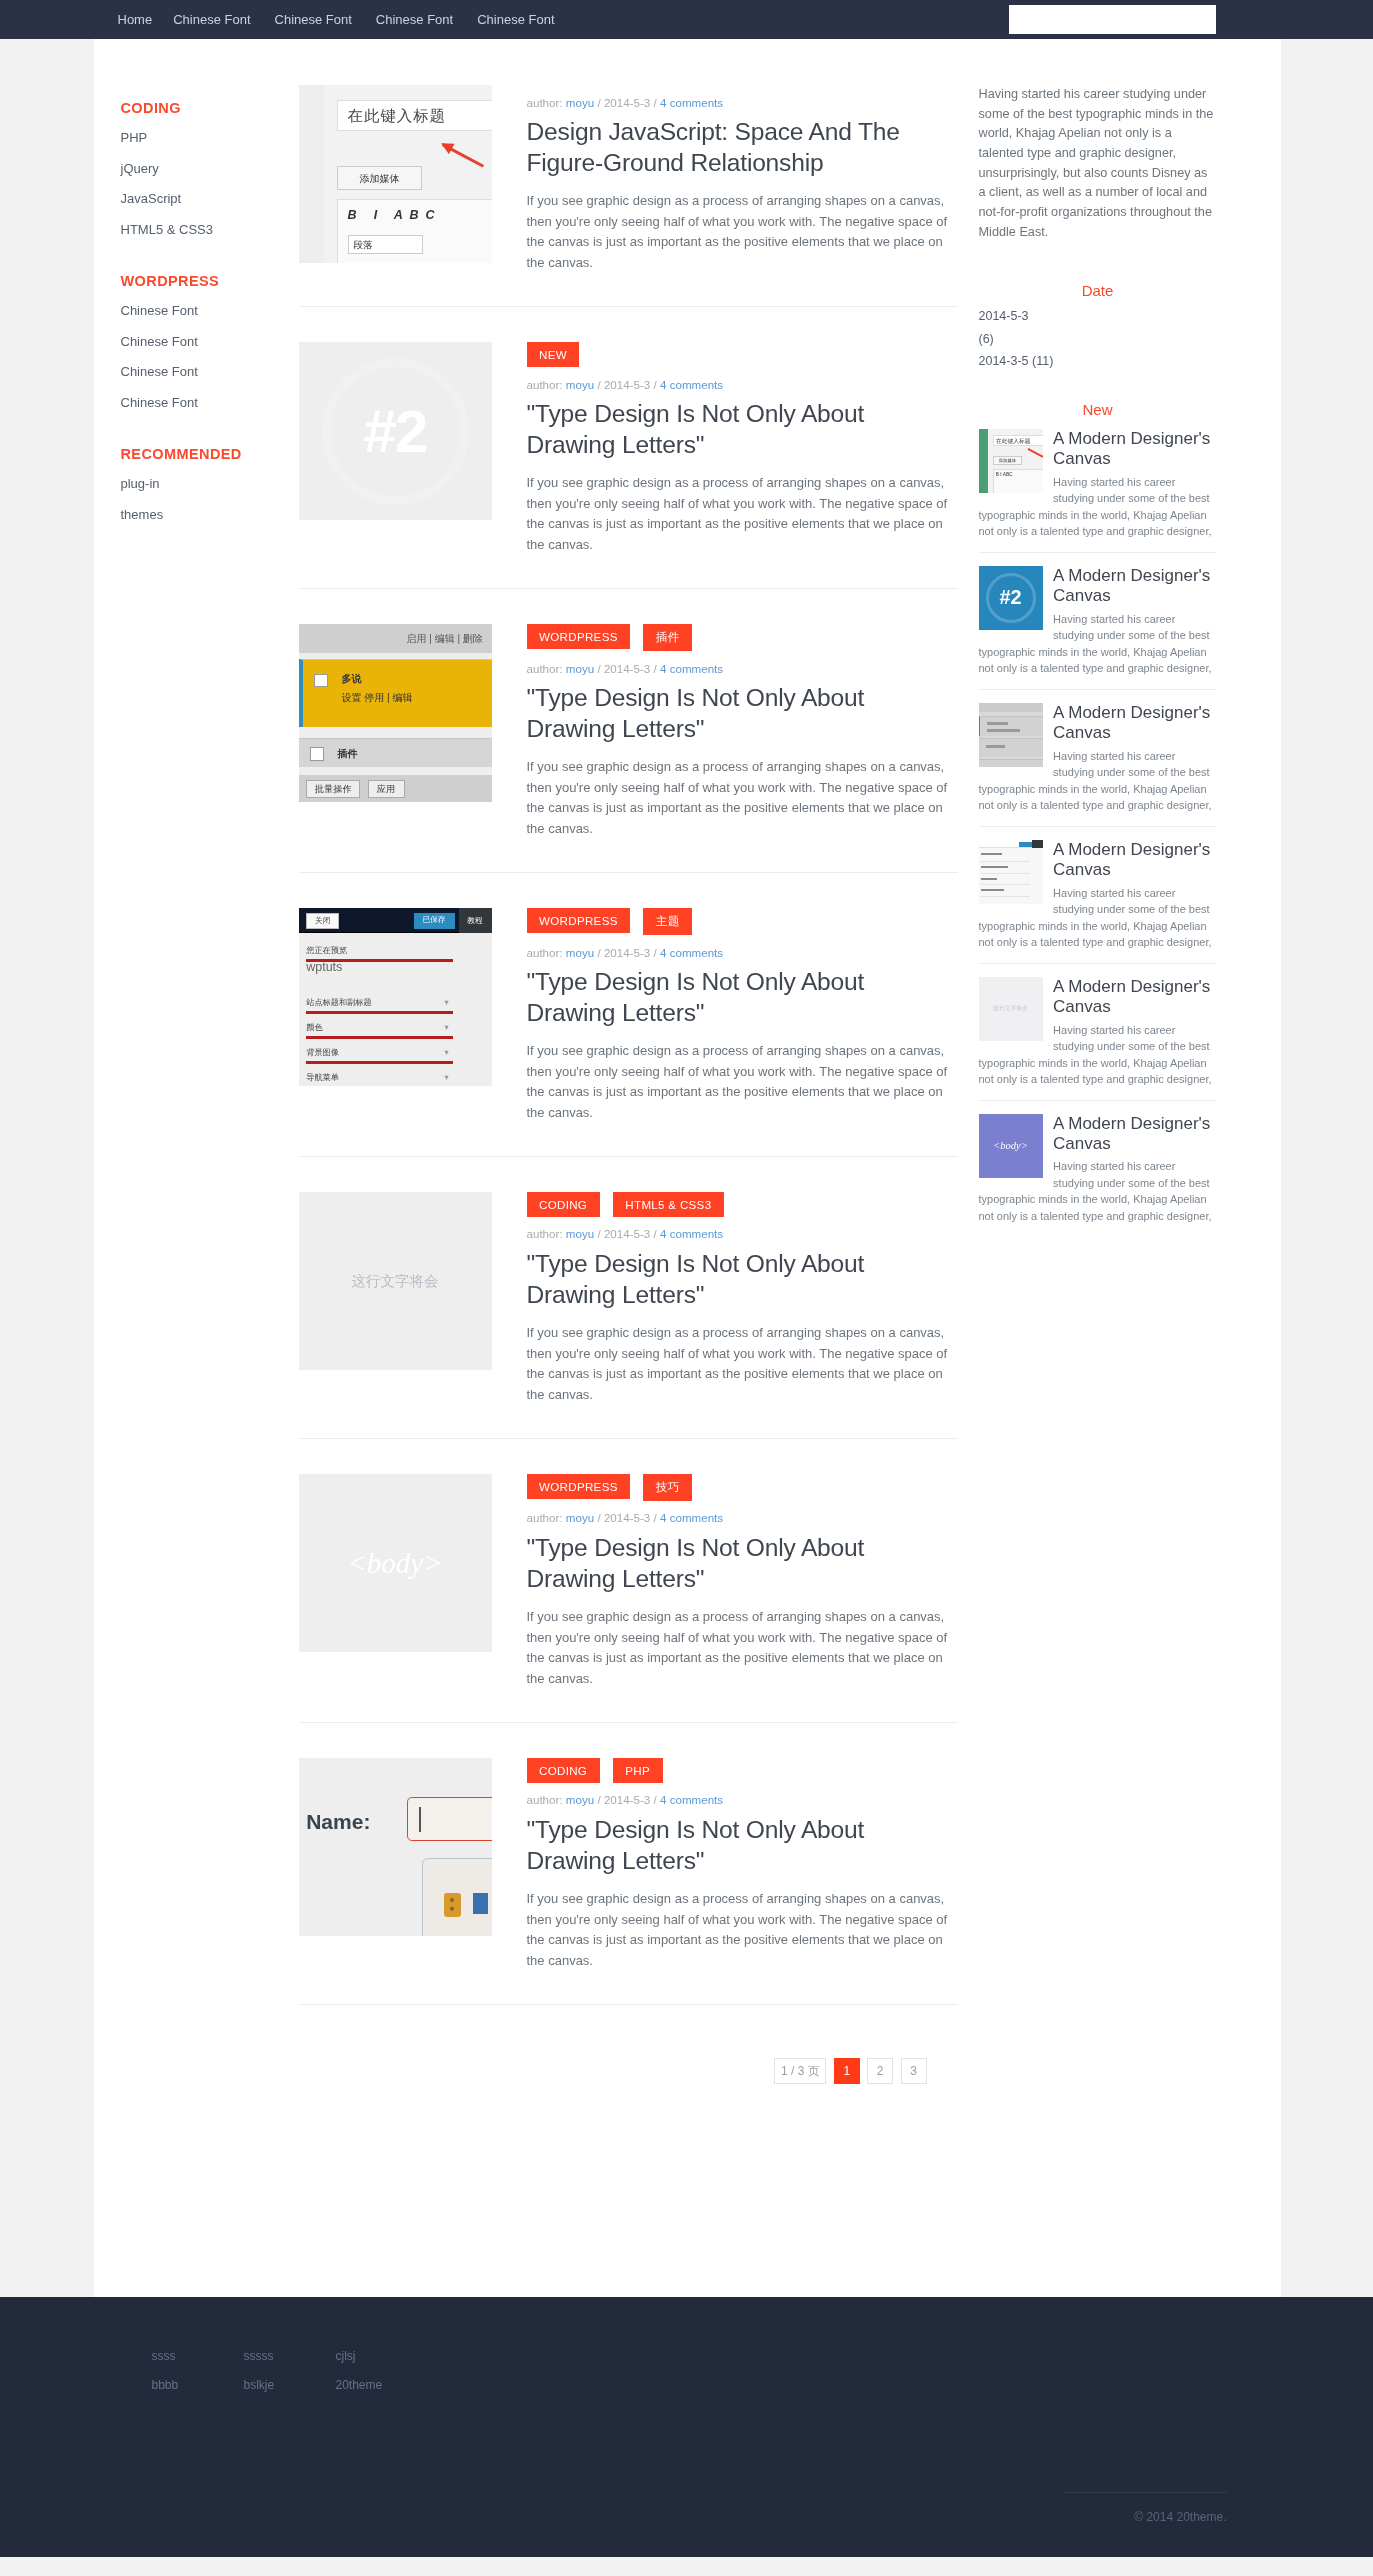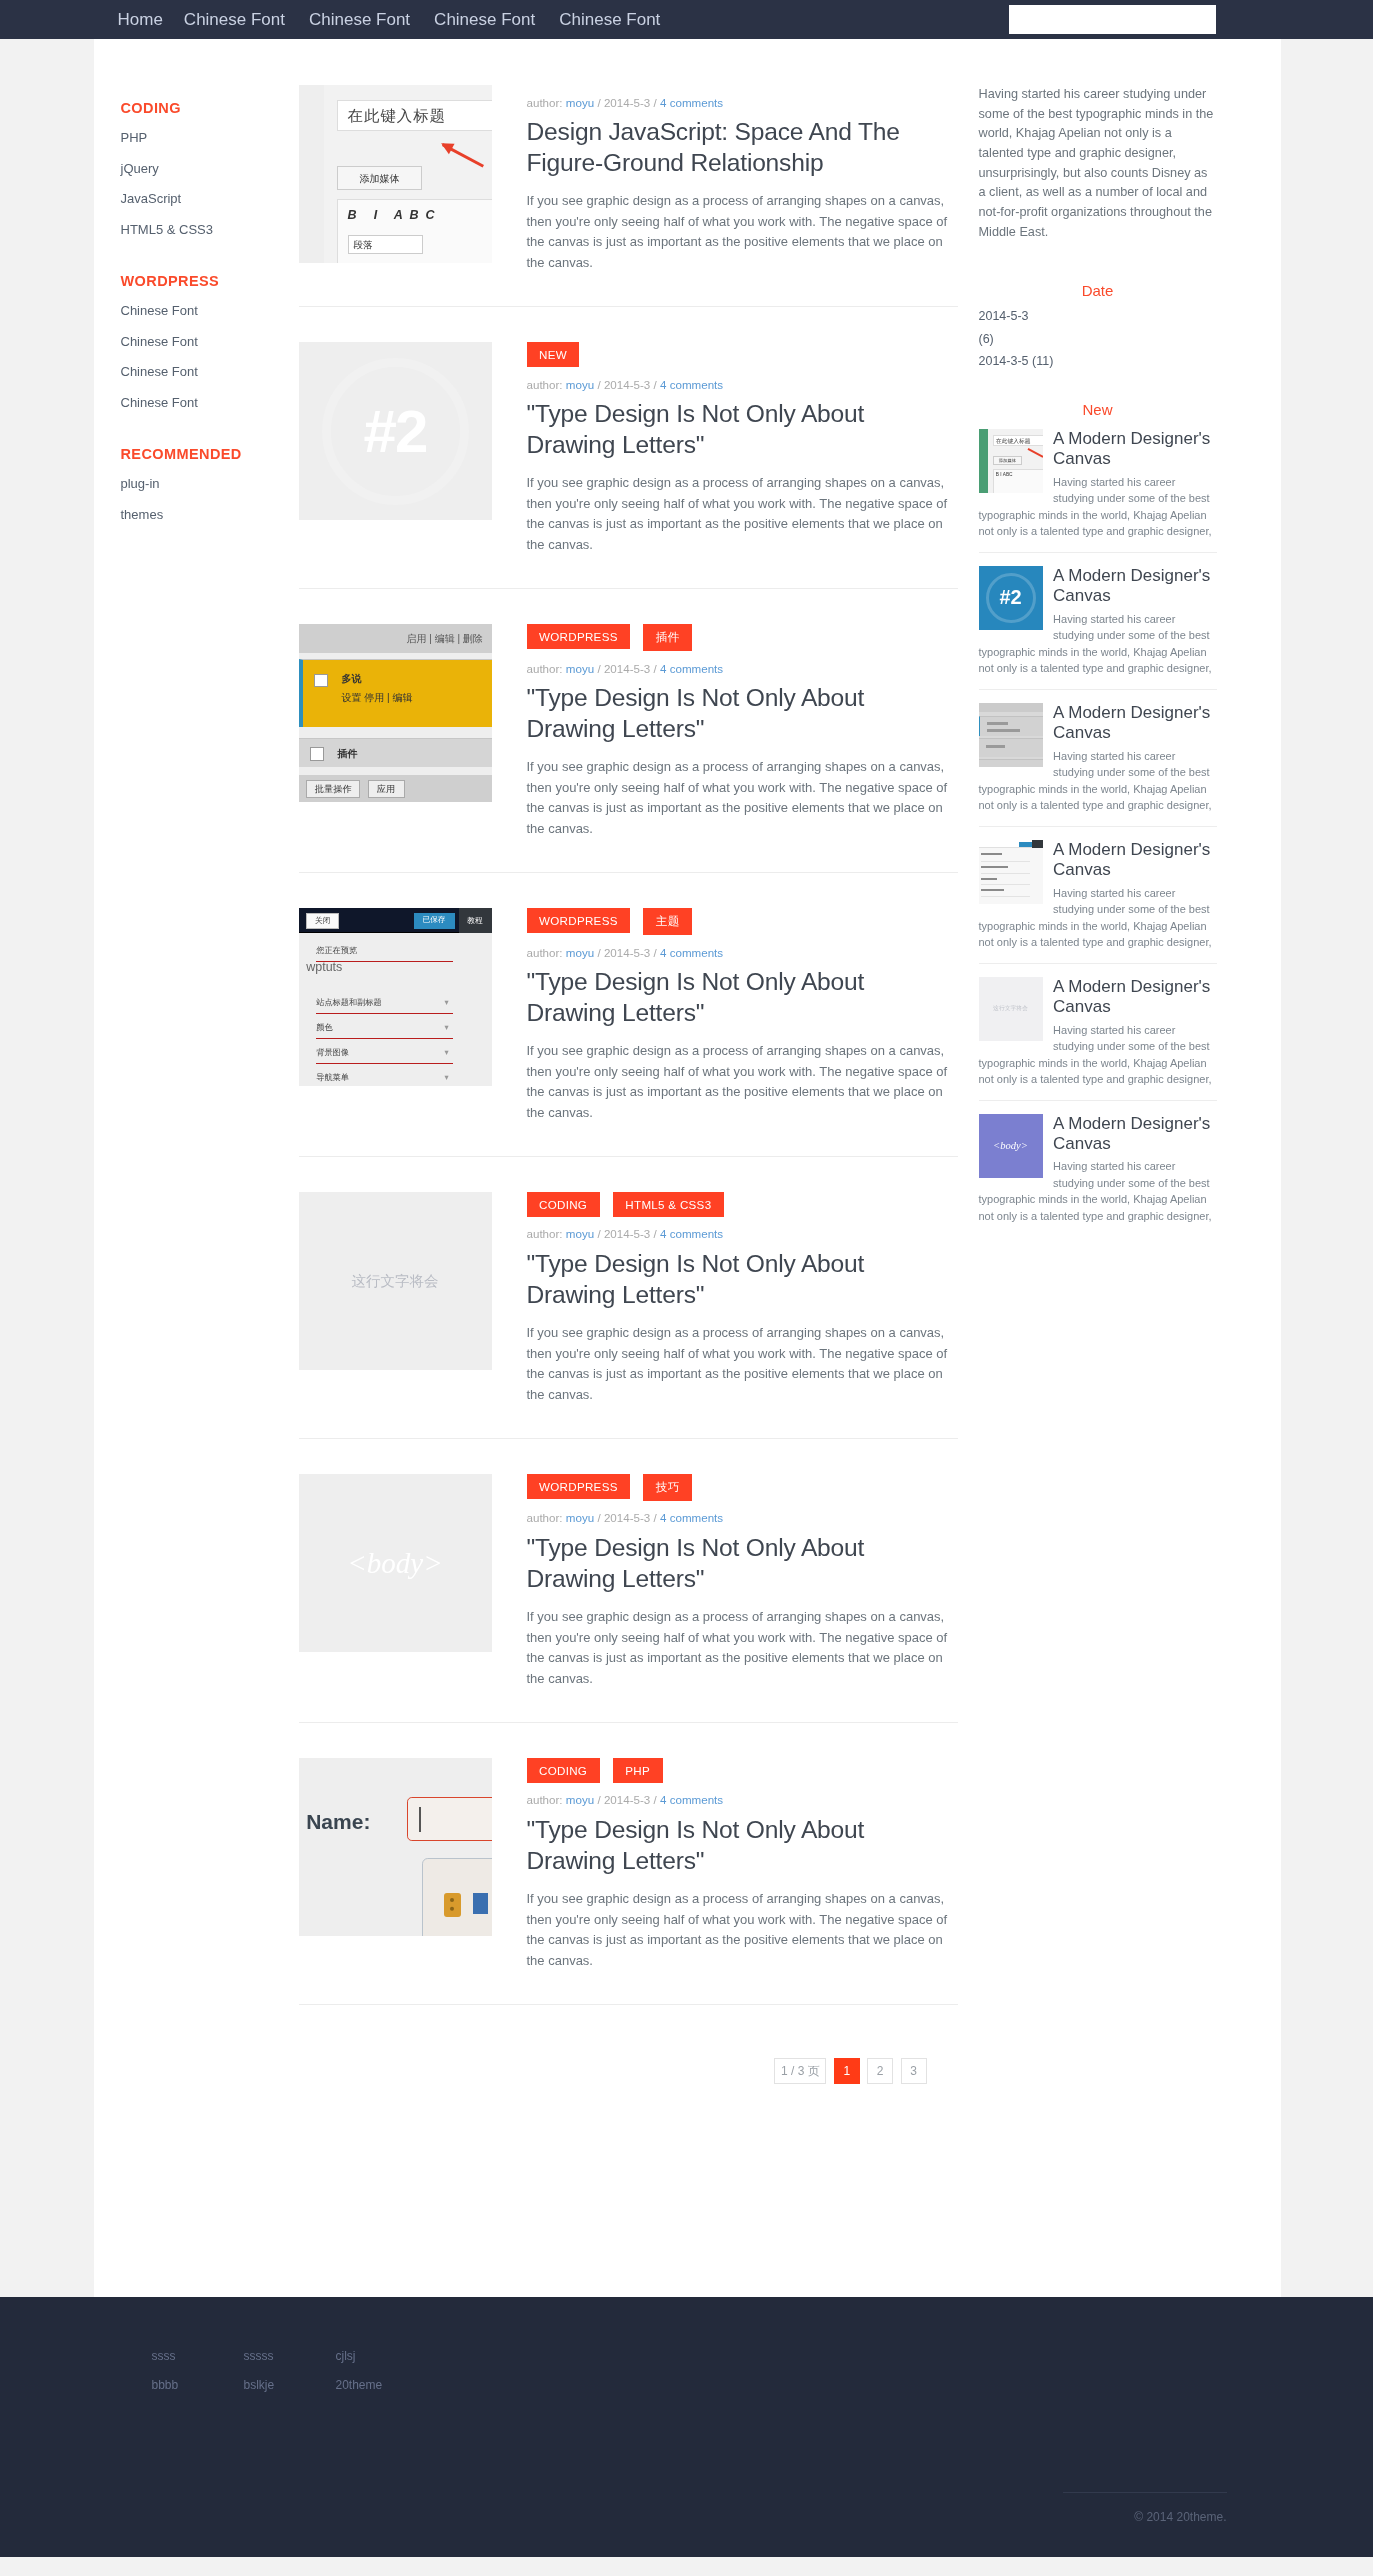--- a/index.html
+++ b/index.html
@@ -18,21 +18,21 @@
     display:flex; align-items:center;
     position:relative;
   }
   .topnav .inner {
     width:1235px; margin:0 auto;
     display:flex; align-items:center; height:39px;
     padding-left:48px;
   }
   .topnav a {
     color:#c9d1e2; text-decoration:none;
-    font-size:17px; margin-right:24px; line-height:39px;
+    font-size:13px; margin-right:24px; line-height:39px;
   }
   .topnav a.home { margin-right:21px; }
   .search-box {
     position:absolute; right:158px; top:4.8px;
     width:207px; height:29px; background:#fff;
     border:none; outline:none; padding:0 7.7px;
     font-size:12.5px; font-family:"Liberation Sans", sans-serif;
   }
 
   
@@ -155,21 +155,21 @@
   .s3 .foot { position:absolute; left:0; right:0; bottom:0; height:27px; background:#cfcfcf; }
   .s3 .cb { position:absolute; width:13.5px; height:13.5px; background:#fff; border:1px solid #999; }
   .s3 .lbl { position:absolute; font-size:10px; color:#333; }
   .s3 .btn { position:absolute; height:17.4px; background:#eee; border:1px solid #aaa; font-size:9.2px; color:#333; text-align:center; line-height:16.4px; }
 
   .s4 { background:#f6f6f6; }
   .s4 .bar { position:absolute; left:0; top:0; right:0; height:25px; background:#0f172a; border-bottom:1px solid #000000; }
   .s4 .close { position:absolute; left:7.7px; top:4.8px; width:33px; height:15.4px; border:1px solid #bbb; background:#fafafa; font-size:7.7px; color:#444; text-align:center; line-height:14.5px;}
   .s4 .save { position:absolute; right:37px; top:4.8px; width:41px; height:15.4px; background:#2c8bc0; color:#fff; font-size:7.7px; text-align:center; line-height:14.5px;}
   .s4 .dark { position:absolute; right:0; top:0; width:33px; height:25px; background:#32373c; color:#fff; font-size:7.7px; text-align:center; line-height:25px;}
-  .s4 .sec { position:absolute; left:7.7px; right:39px; height:23px; border-bottom:1px solid #b91c1c; font-size:8.2px; color:#444; line-height:23px;margin-left:10px; }
+  .s4 .sec { position:absolute; left:7.7px; right:39px; height:23px; border-bottom:3px solid #b91c1c; font-size:8.2px; color:#444; line-height:23px; }
   .s4 .sec i { position:absolute; right:3.9px; top:0; font-style:normal; color:#999; }
   .s4 .wp { position:absolute; left:7.7px; font-size:12.5px; color:#666; }
 
   .s5 { background:#f0f0f2; display:flex; align-items:center; justify-content:center; }
   .s5 span { color:#b9bcc4; font-size:14.5px; }
 
   .s6 { background:#7b7fd0; display:flex; align-items:center; justify-content:center; }
   .s6 span { color:#fff; font-size:29px; font-style:italic; font-family:"Liberation Serif", serif; }
 
   .s7 { background:#cfc9c3; }

